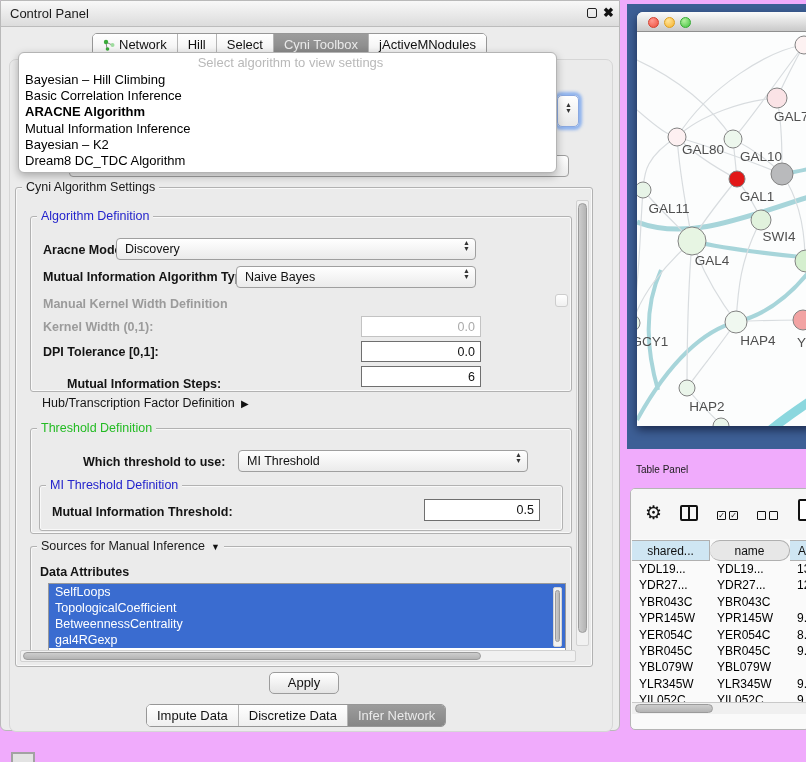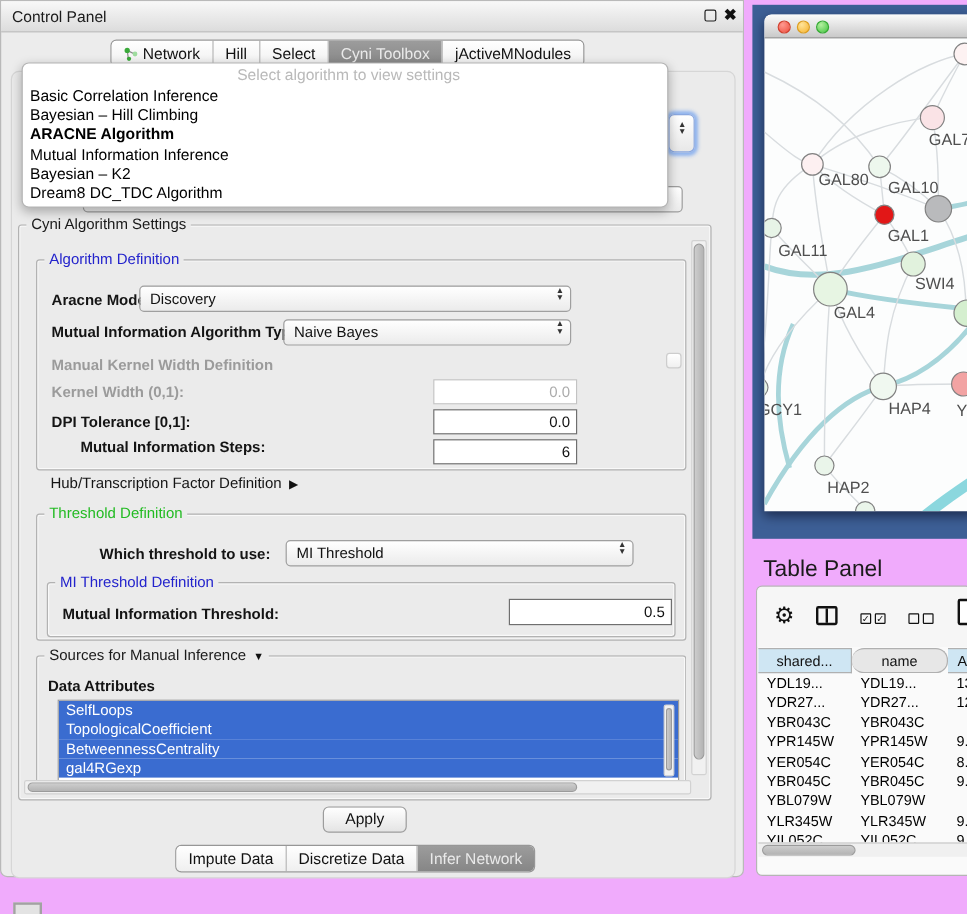--- a/index.html
+++ b/index.html
@@ -95,21 +95,21 @@
         border-radius:6px 6px 0 0; box-shadow:0 4px 10px rgba(0,0,20,.55); overflow:hidden; }
   .net-titlebar { position:absolute; left:0; top:0; width:100%; height:20px;
         background:linear-gradient(#fbfbfb,#c9c9c9); border-bottom:1px solid #909090; }
   .light { position:absolute; top:5px; width:11px; height:11px; border-radius:50%; }
   .light.red    { left:11px; background:radial-gradient(circle at 35% 30%, #ff9a90,#ee4f3e); border:1px solid #d2402f; }
   .light.yellow { left:27px; background:radial-gradient(circle at 35% 30%, #ffe49a,#f7b32c); border:1px solid #dd9e1f; }
   .light.green  { left:43px; background:radial-gradient(circle at 35% 30%, #b4f0a0,#42c33f); border:1px solid #35aa33; }
   #net-svg { position:absolute; left:0; top:20px; }
 
   
-  .tp-title { position:absolute; left:636px; top:464px; font-size:19px; color:#1b1b1b; }
+  .tp-title { position:absolute; left:636px; top:464px; font-size:10px; color:#1b1b1b; }
   .table-panel { position:absolute; left:630px; top:488px; width:180px; height:242px;
         background:#fafafa; border:1px solid #b5b5b5; border-radius:5px; overflow:hidden; }
   .tp-toolbar { position:absolute; left:0; top:0; width:100%; height:50px; background:#f6f6f6; }
   .gear-ic { position:absolute; left:14px; top:12px; font-size:19px; color:#111; }
   .cols-ic { position:absolute; left:49px; top:16px; width:18px; height:16px; border:2px solid #111; border-radius:2px; }
   .cols-ic::after { content:""; position:absolute; left:6px; top:0; width:2px; height:12px; background:#111; }
   .checks { position:absolute; top:22px; display:flex; gap:3px; }
   .cbx { width:9px; height:9px; border:1.5px solid #111; border-radius:1px; font-size:8px; line-height:7px; color:#111; text-align:center; }
   .doc-ic { position:absolute; left:167px; top:10px; width:18px; height:22px; border:2px solid #111; border-radius:2px; background:#fff; }
 
@@ -167,22 +167,22 @@
     <div class="cp-content"></div>
 
     <div class="combo combo-sliver"></div>
     <div class="combo-end">
       <span class="arrows">▲<span>▼</span></span>
     </div>
 
     <div class="popup">
       <div class="popup-placeholder">Select algorithm to view settings</div>
       <div id="popup-items">
+          <div class="popup-item">Bayesian – Hill Climbing</div>
           <div class="popup-item">Basic Correlation Inference</div>
-          <div class="popup-item">Bayesian – Hill Climbing</div>
           <div class="popup-item selected">ARACNE Algorithm</div>
           <div class="popup-item">Mutual Information Inference</div>
           <div class="popup-item">Bayesian – K2</div>
           <div class="popup-item">Dream8 DC_TDC Algorithm</div>
         </div>
     </div>
 
     <div class="group" style="left:14px; top:186px; width:578px; height:480px;">
       <span class="legend">Cyni Algorithm Settings</span>
 
@@ -197,40 +197,40 @@
         <div class="combo" style="left:205px; top:49px; width:240px;">
           <span>Naive Bayes</span>
           <span class="arrows">▲<span>▼</span></span>
         </div>
         <span class="flabel disabled" style="left:12px; top:80px;">Manual Kernel Width Definition</span>
         <span class="checkbox" style="left:524px; top:77px;"></span>
         <span class="flabel disabled" style="left:12px; top:103px;">Kernel Width (0,1):</span>
         <div class="tfield disabled" style="left:330px; top:99px; width:120px;">0.0</div>
         <span class="flabel" style="left:12px; top:128px;">DPI Tolerance [0,1]:</span>
         <div class="tfield" style="left:330px; top:124px; width:120px;">0.0</div>
-        <span class="flabel" style="left:12px; top:149px;padding-left:24px;">Mutual Information Steps:</span>
+        <span class="flabel" style="left:12px; top:160px;padding-left:24px;">Mutual Information Steps:</span>
         <div class="tfield" style="left:330px; top:149px; width:120px;">6</div>
       </div>
 
       <span class="flabel plain" style="left:26px; top:208px; font-weight:normal;">
         <span>Hub/Transcription Factor Definition</span>
         <span class="tri-right">&nbsp;▶</span>
       </span>
 
       <div class="group" style="left:14px; top:240px; width:542px; height:106px;">
         <span class="legend green">Threshold Definition</span>
         <span class="flabel" style="left:52px; top:26px;">Which threshold to use:</span>
         <div class="combo" style="left:207px; top:21px; width:290px;">
           <span>MI Threshold</span>
           <span class="arrows">▲<span>▼</span></span>
         </div>
         <div class="group" style="left:8px; top:56px; width:524px; height:46px;">
           <span class="legend blue">MI Threshold Definition</span>
           <span class="flabel" style="left:12px; top:19px;">Mutual Information Threshold:</span>
-          <div class="tfield" style="left:384px; top:13px; width:136px; height:22px;">0.5</div>
+          <div class="tfield" style="left:384px; top:13px; width:116px; height:22px;">0.5</div>
         </div>
       </div>
 
       <div class="group" style="left:14px; top:358px; width:542px; height:112px; border-bottom:none;">
         <span class="legend">
           <span>Sources for Manual Inference</span>
           <span class="tri-down">&nbsp;▼</span>
         </span>
         <span class="flabel" style="left:9px; top:18px;">Data Attributes</span>
         <div class="attr-list" style="left:17px; top:36px; width:518px; height:70px;" id="attr-list">

